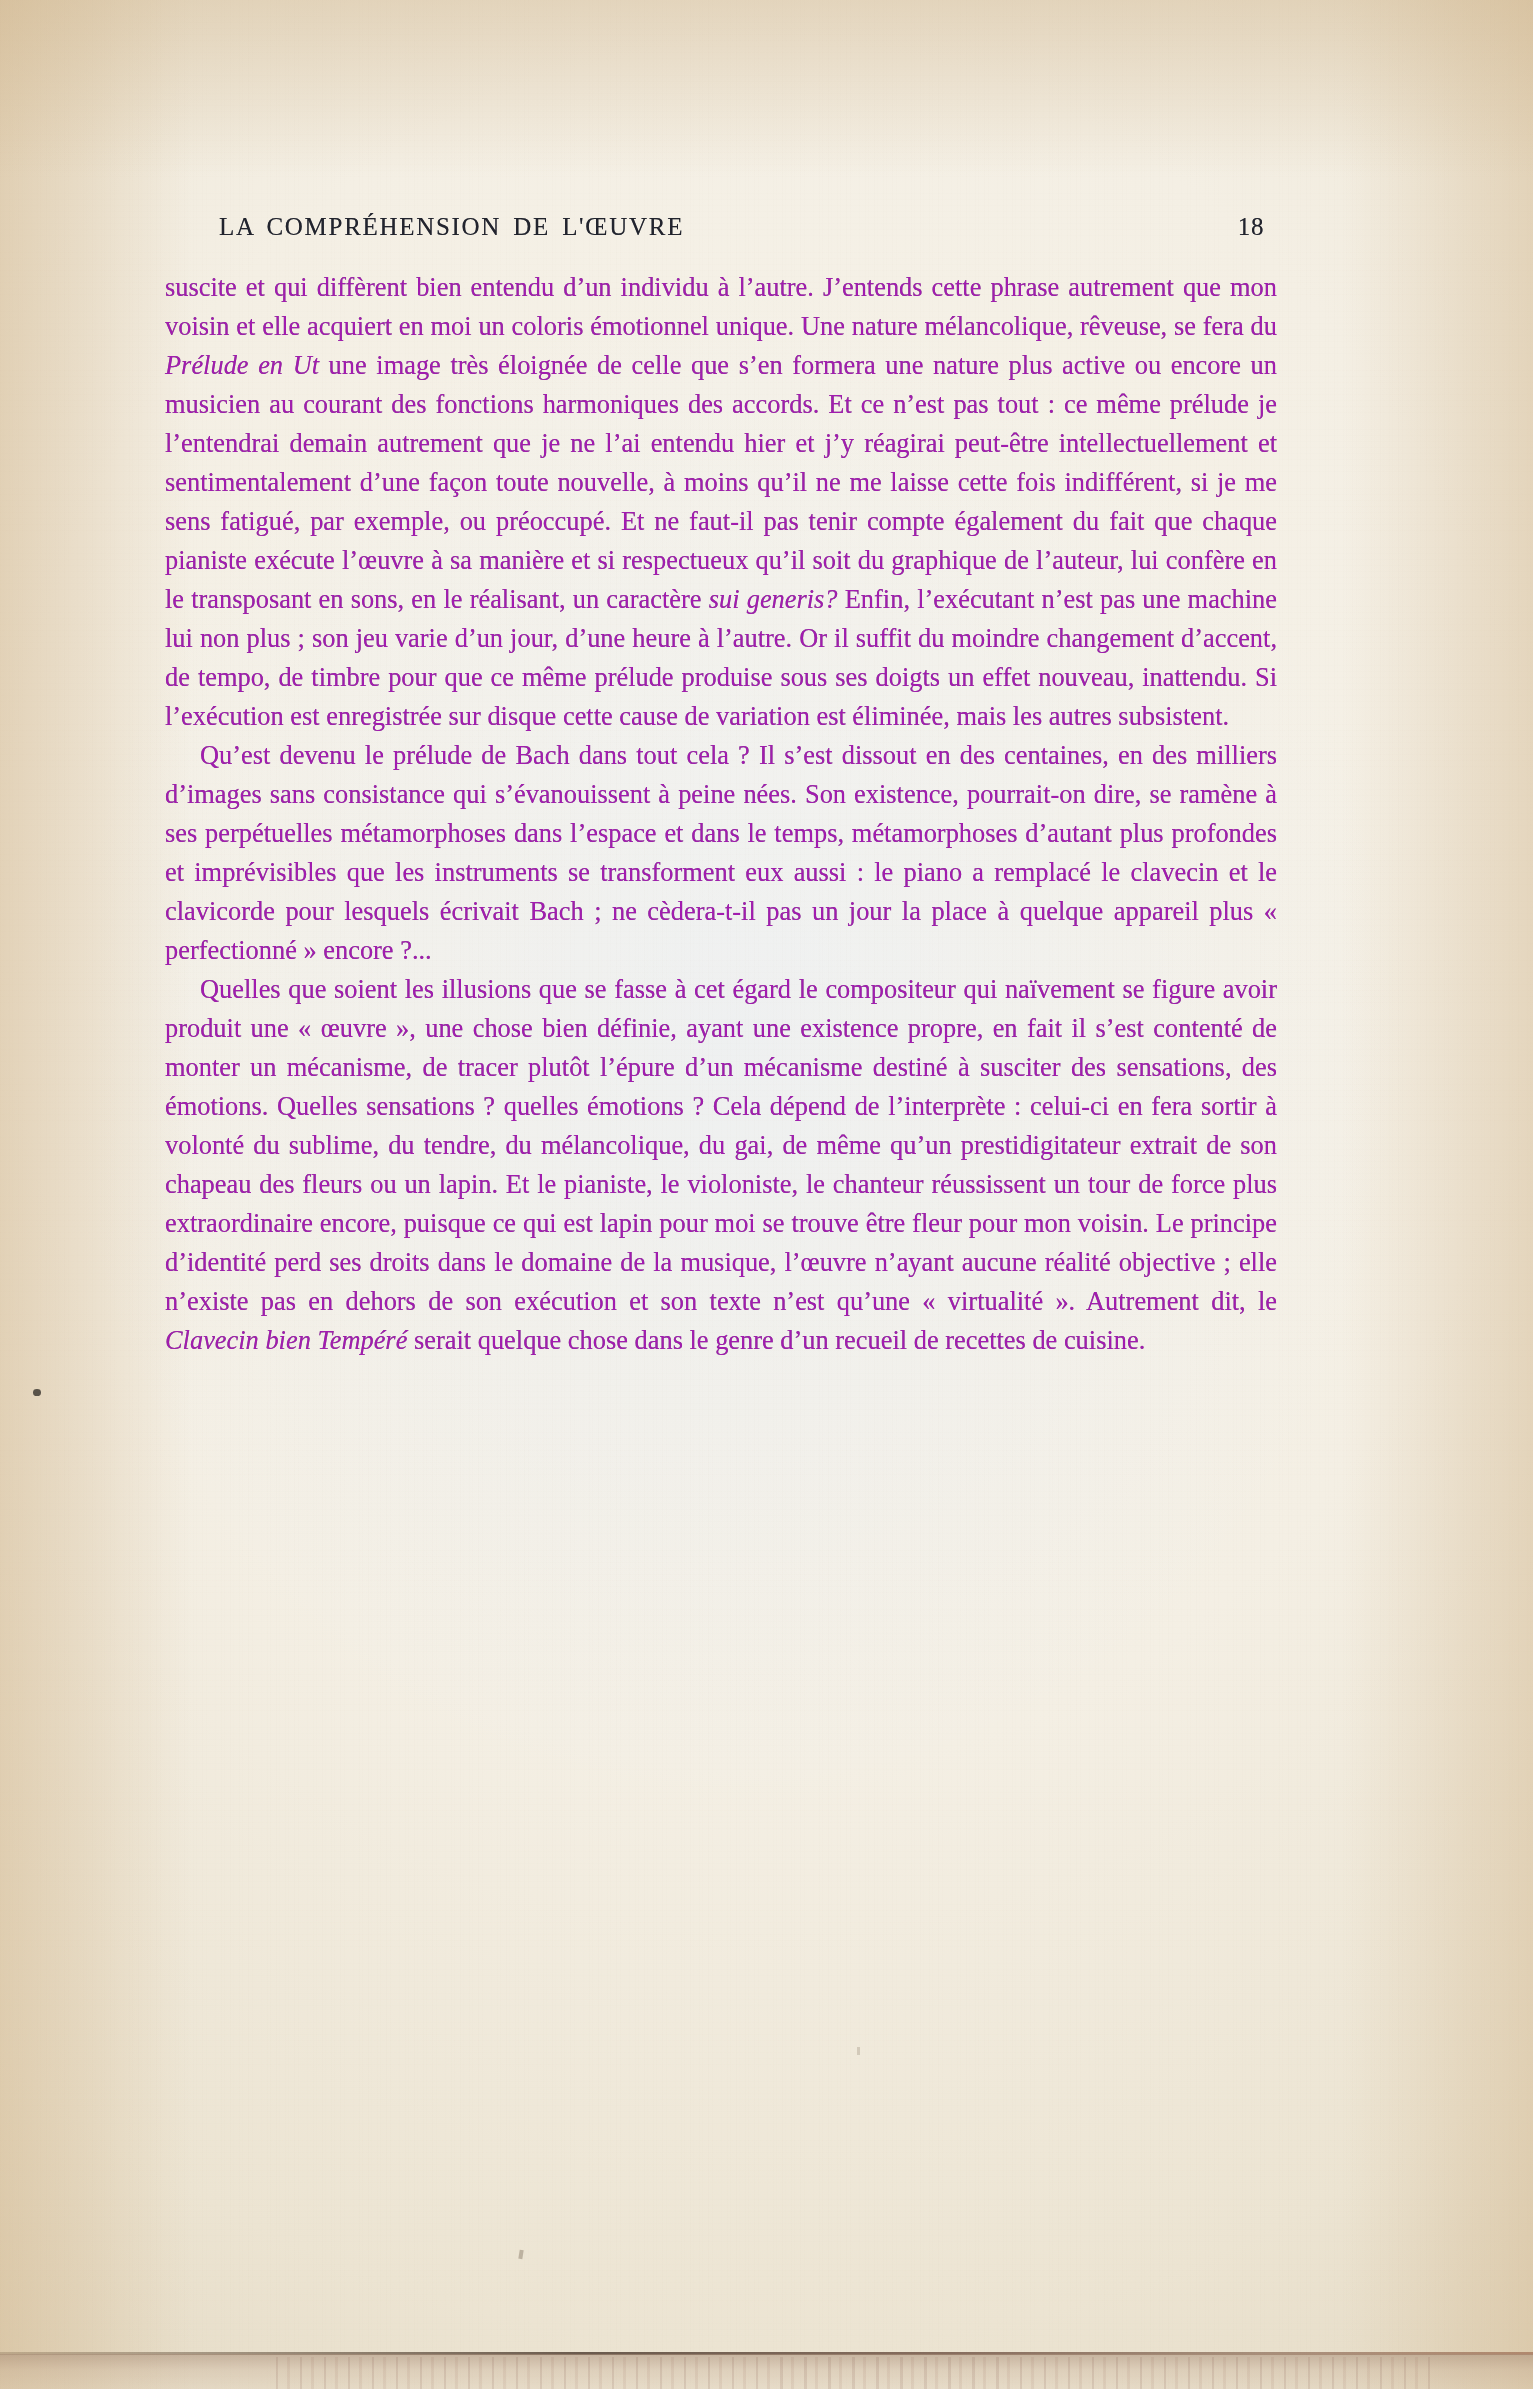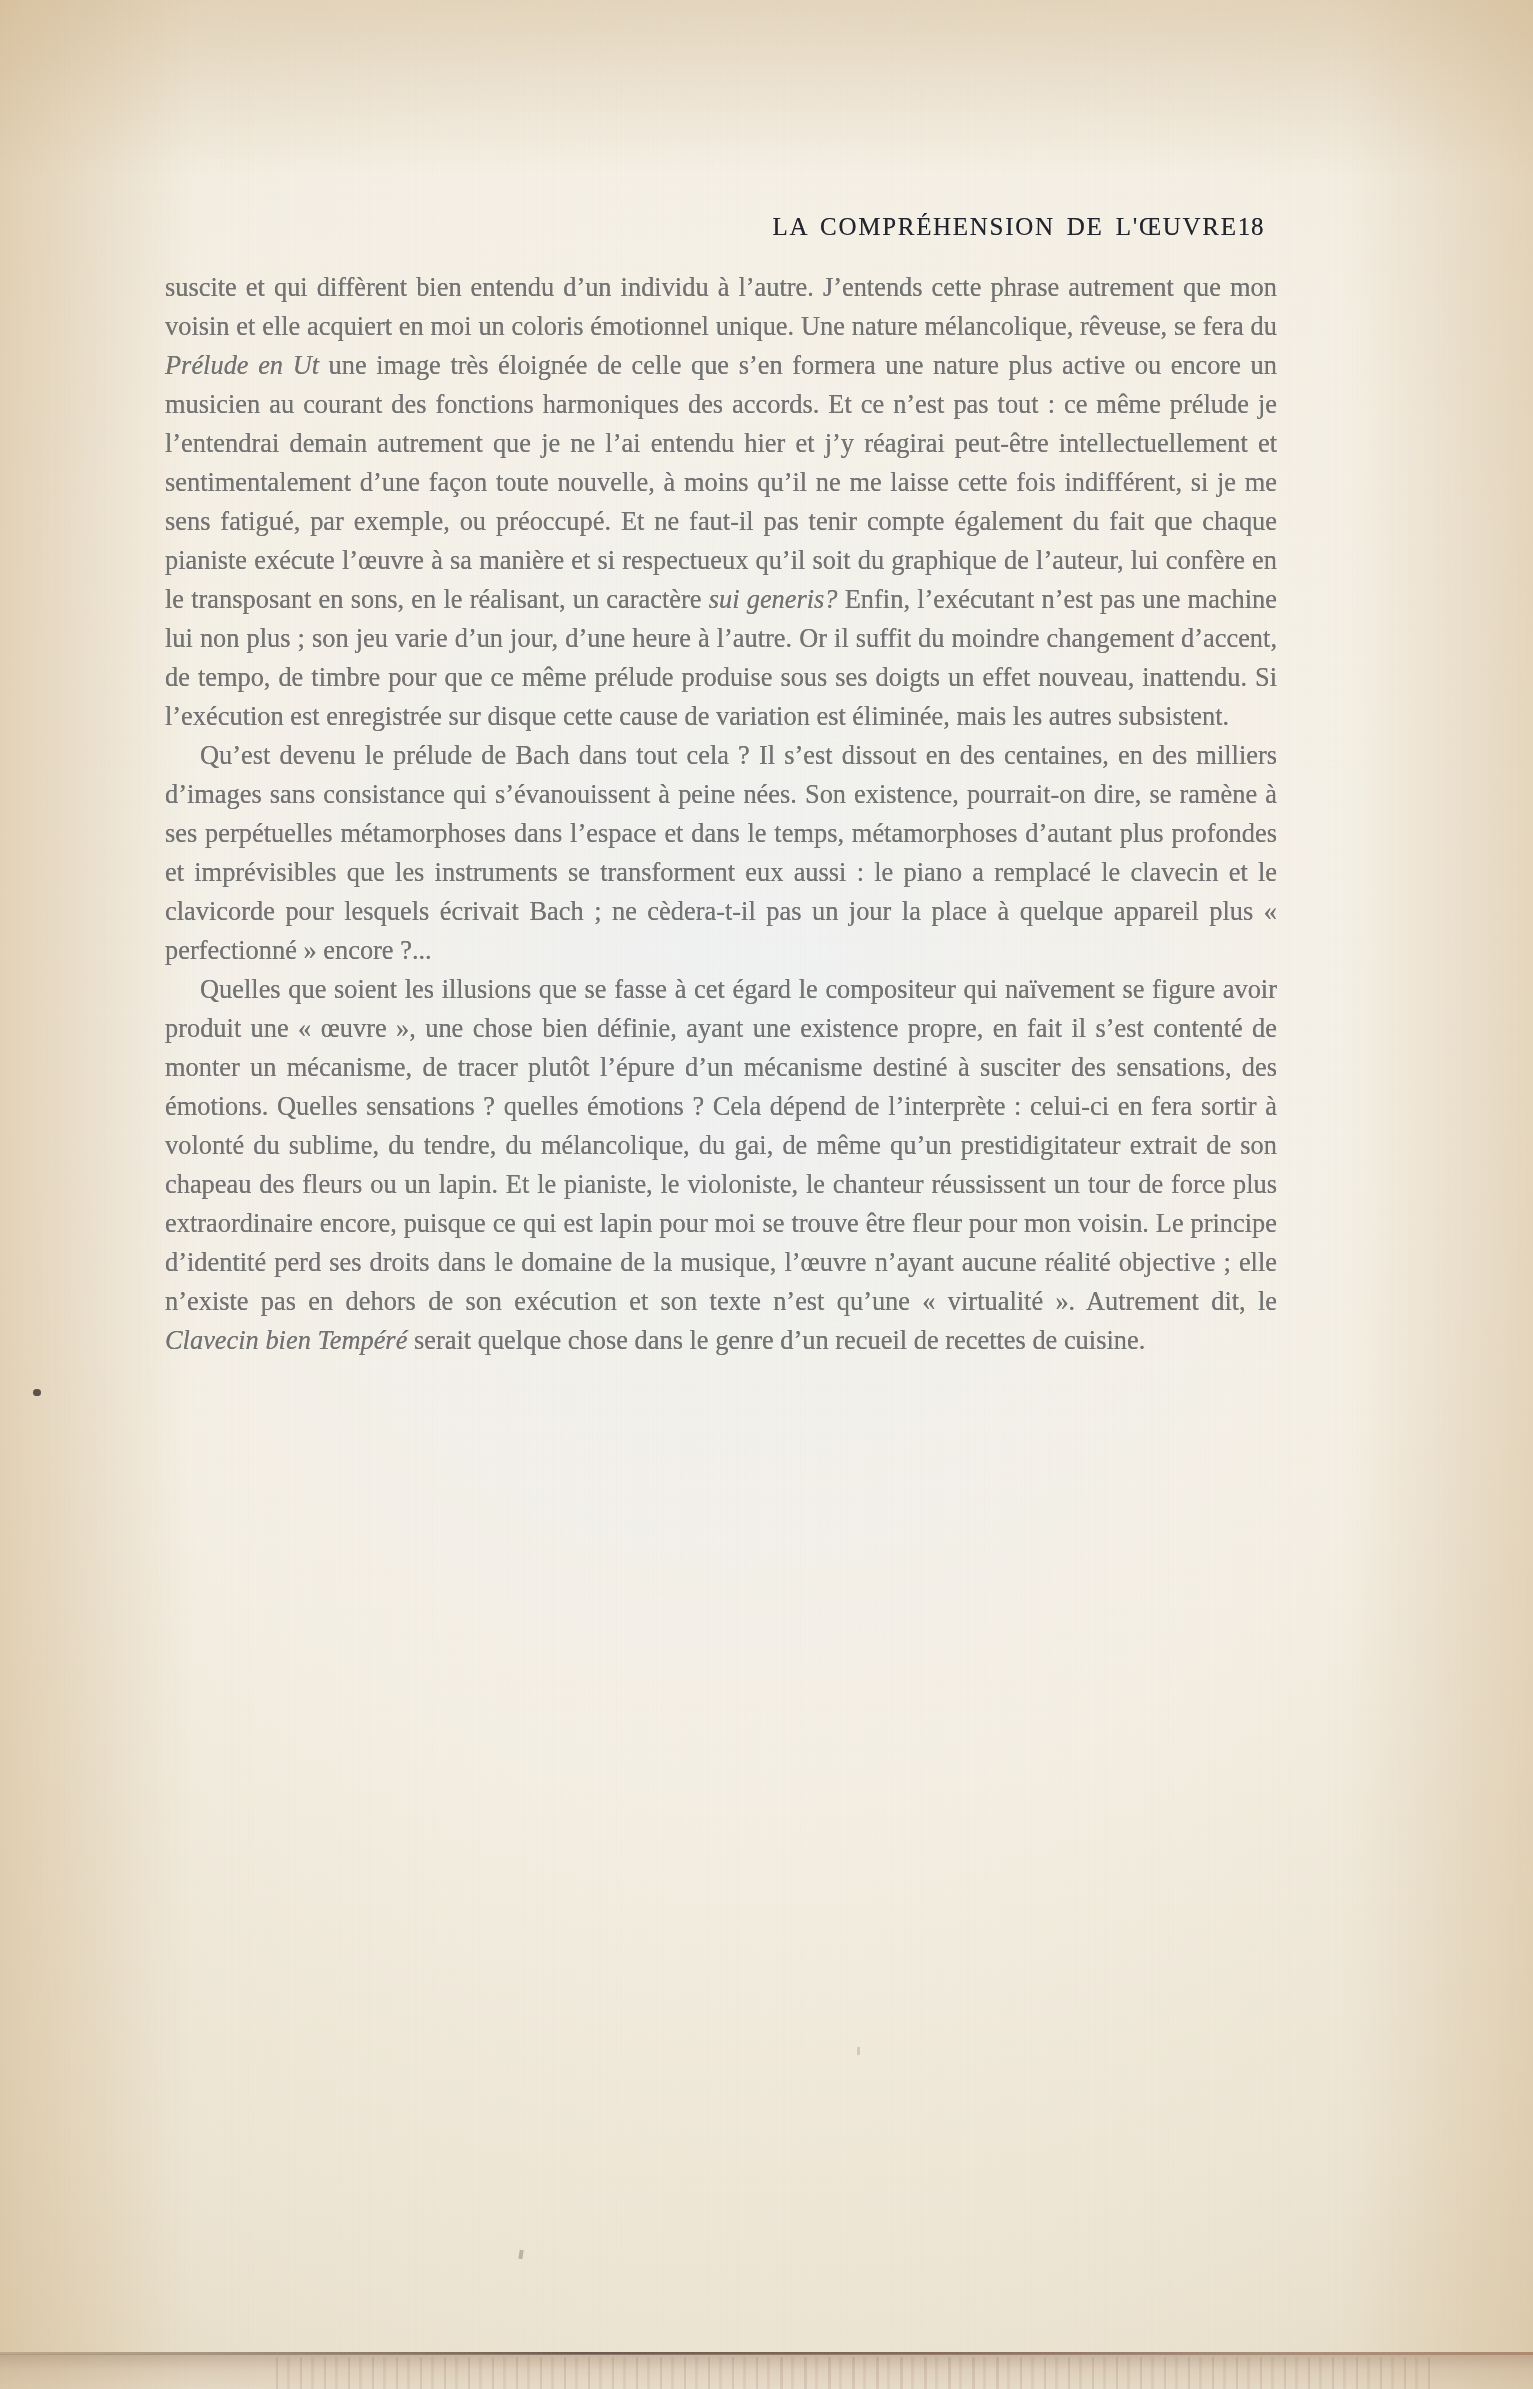--- a/index.html
+++ b/index.html
@@ -132,21 +132,21 @@
   }
 
   
   .running-head {
     position: absolute;
     left: 165px;
     width: 1111px;
     top: 213px;
     display: flex;
     align-items: baseline;
-    justify-content: flex-end;
+    justify-content: space-between;
     color: #22242e;
   }
   .running-head-title {
     font-size: 25px;
     letter-spacing: 1.7px;
     word-spacing: 4.2px;
     font-weight: 400;
     white-space: nowrap;
     padding-left: 54px;
   }
@@ -155,21 +155,21 @@
     letter-spacing: 0.8px;
     padding-right: 11.7px;
   }
 
   
   .textblock {
     position: absolute;
     left: 165px;
     top: 268px;
     width: 1112px;
-    color: #737373;
+    color: #a21caf;
     font-size: 26.4px;
     line-height: 39px;
     text-align: justify;
     text-justify: inter-word;
   }
   .textblock p {
     margin: 0;
     text-indent: 0;
   }
   .textblock p.indented {

